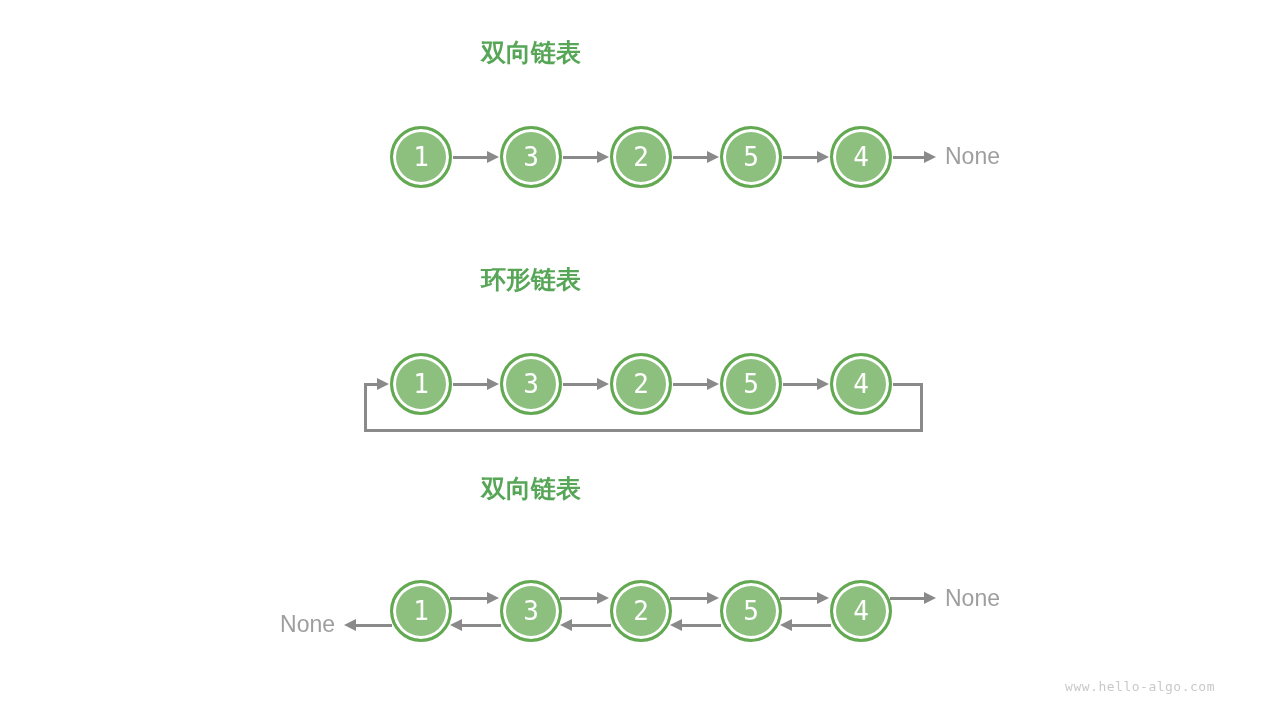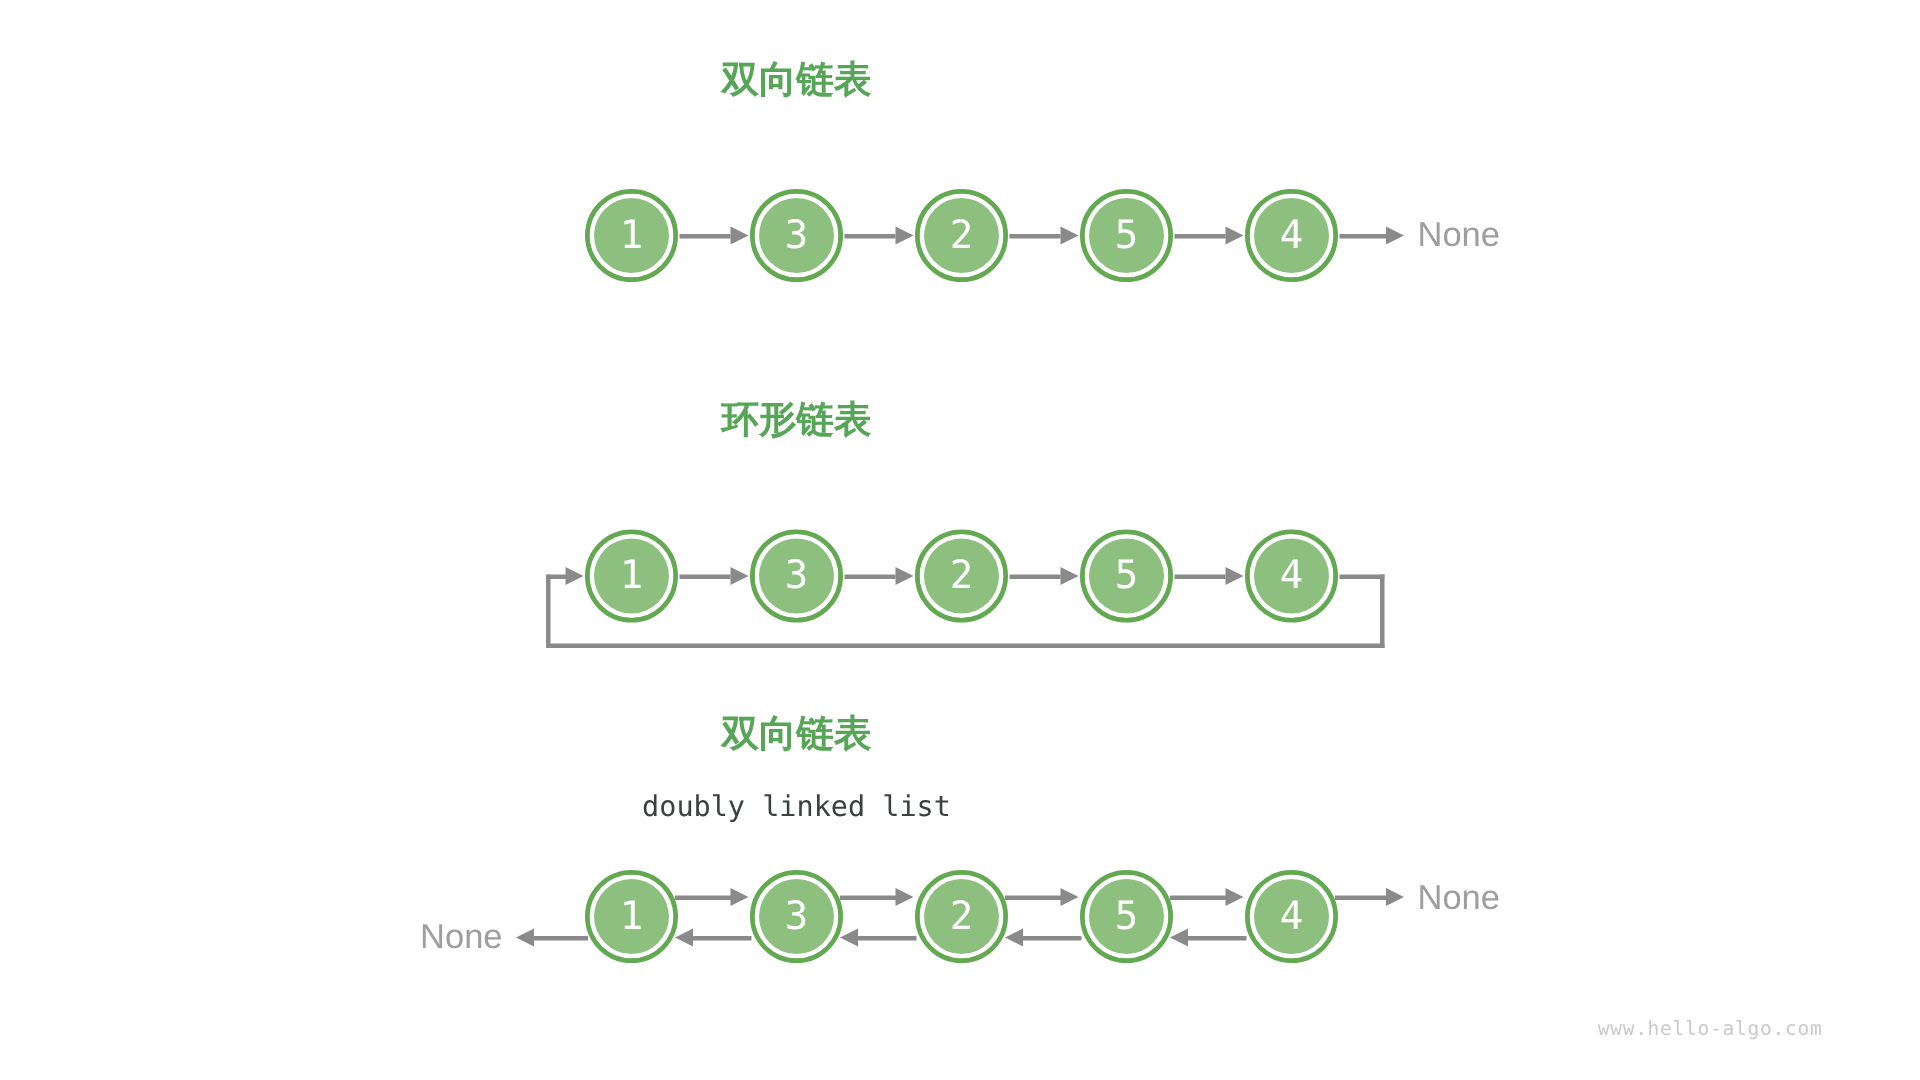--- a/index.html
+++ b/index.html
@@ -75,21 +75,20 @@
   <div class="head-r" style="left:817px;top:378px"></div>
 
   <div class="hline" style="left:893px;top:383px;width:30px"></div>
   <div class="vline" style="left:920px;top:383px;height:49px"></div>
   <div class="hline" style="left:364px;top:429px;width:559px"></div>
   <div class="vline" style="left:364px;top:383px;height:49px"></div>
   <div class="hline" style="left:365px;top:383px;width:15px"></div>
   <div class="head-r" style="left:377px;top:378px"></div>
 
   <div class="sec-title" style="top:472px">双向链表</div>
-  <div class="sec-sub" style="top:527px">doubly linked list</div>
 
   <div class="node" style="left:390px;top:580px">1</div>
   <div class="node" style="left:500px;top:580px">3</div>
   <div class="node" style="left:610px;top:580px">2</div>
   <div class="node" style="left:720px;top:580px">5</div>
   <div class="node" style="left:830px;top:580px">4</div>
 
   <div class="hline" style="left:450px;top:597px;width:38px"></div>
   <div class="head-r" style="left:487px;top:592px"></div>
   <div class="hline" style="left:560px;top:597px;width:38px"></div>

